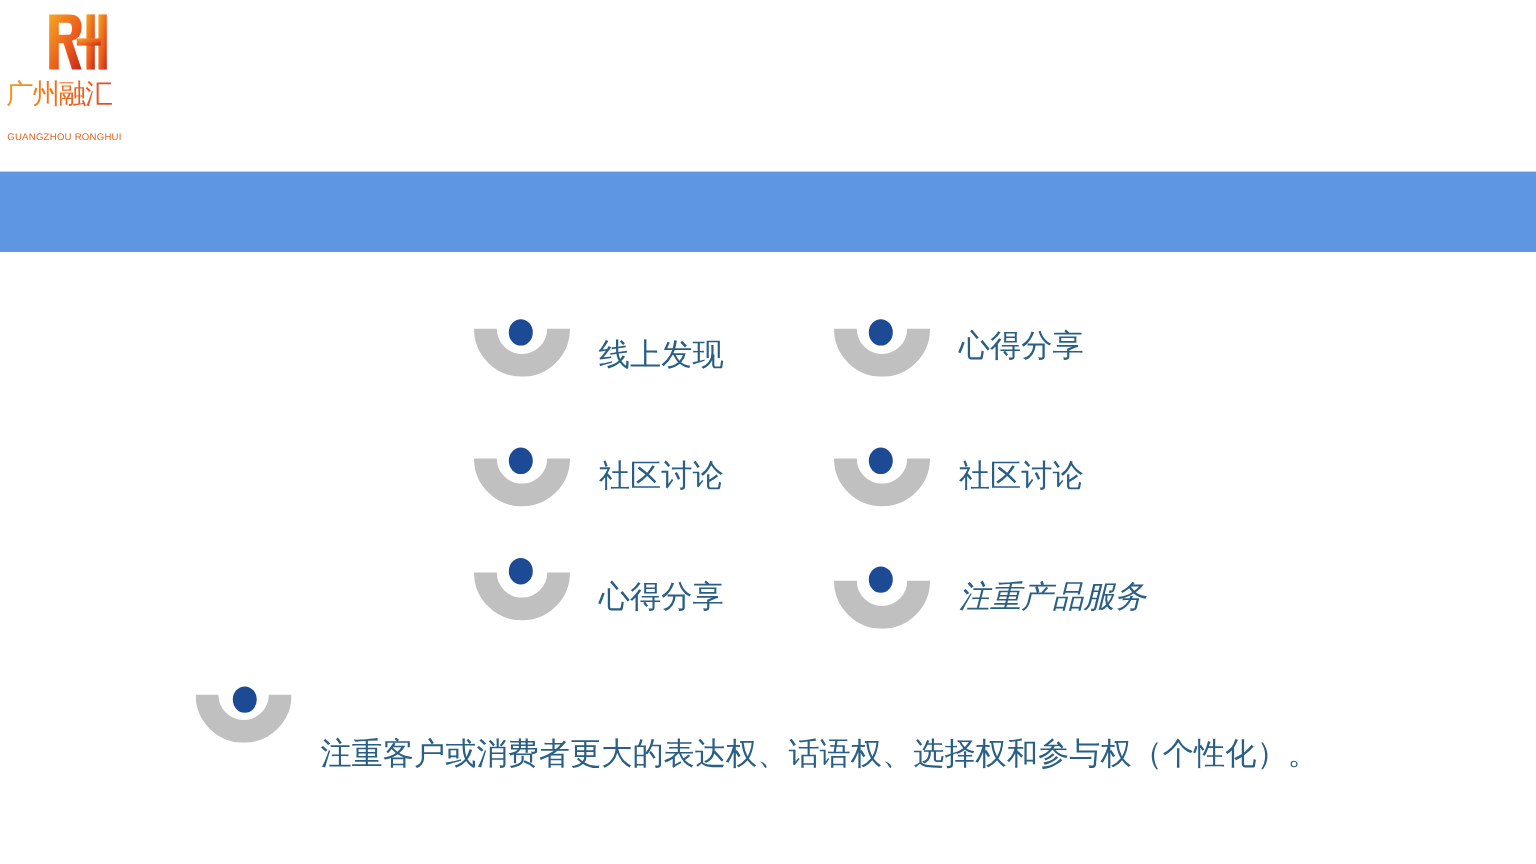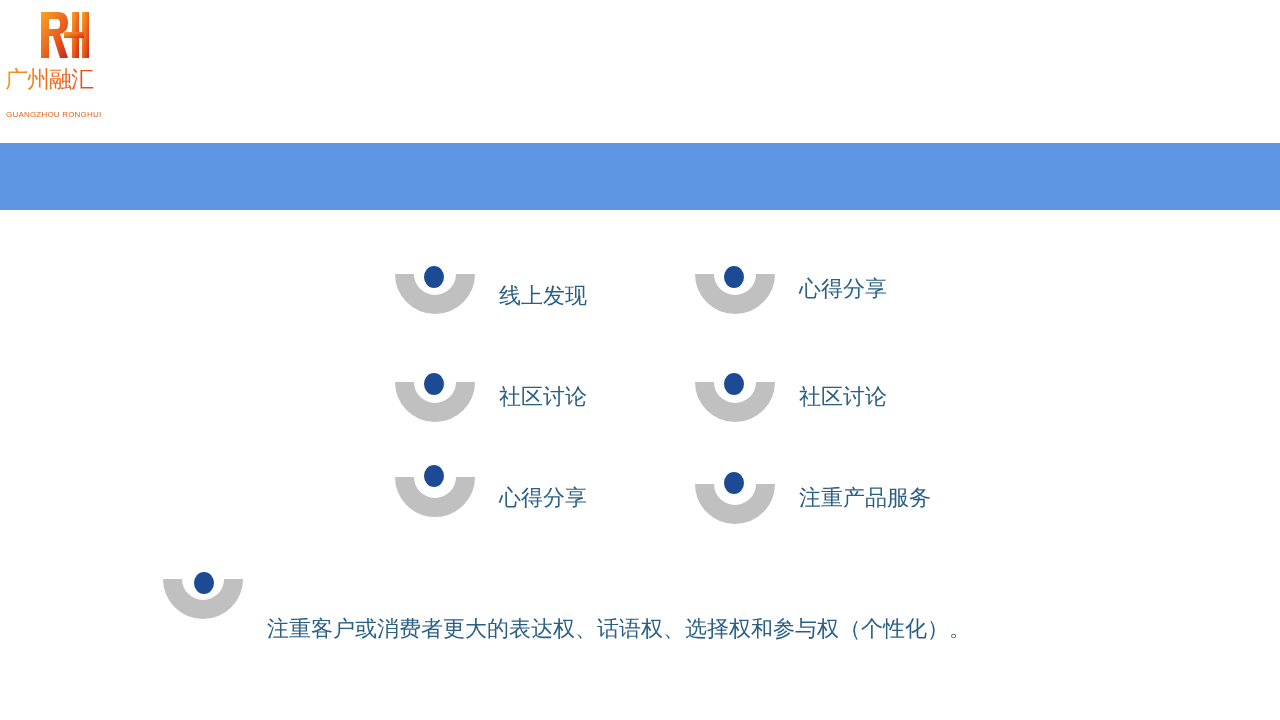--- a/index.html
+++ b/index.html
@@ -36,21 +36,21 @@
       content: ""; position: absolute; left: 0; top: -40px;
       width: 80px; height: 80px; border-radius: 50%;
       box-sizing: border-box; border: 19px solid #c0c0c0;
     }
     .dot {
       position: absolute; width: 20px; height: 22px; border-radius: 50%;
       background: #1c4a94;
     }
     .label {
       position: absolute; white-space: nowrap;
-      font-size: 22px; color: #2a5f85; line-height: 32px;
+      font-size: 26px; color: #2a5f85; line-height: 32px;
     }
   </style>
 </head>
 <body>
 
 <div class="logo">
   <svg class="logo-rh" viewBox="0 0 54 54">
     <defs>
       <linearGradient id="rhg" x1="0" y1="0" x2="1" y2="1">
         <stop offset="0" stop-color="#f6a623"></stop>
@@ -95,20 +95,20 @@
 
 <div class="item">
   <div class="ring" style="left:395px; top:477px;"></div>
   <div class="dot" style="left:424px; top:465px;"></div>
   <div class="label" style="left:499px; top:482px;">心得分享</div>
 </div>
 
 <div class="item">
   <div class="ring" style="left:695px; top:484px;"></div>
   <div class="dot" style="left:724px; top:472px;"></div>
-  <div class="label" style="left:799px; top:482px;">注重产品服务</div>
+  <div class="label" style="left:799px; top:482px;font-style:italic;">注重产品服务</div>
 </div>
 
 <div class="item">
   <div class="ring" style="left:163px; top:579px;"></div>
   <div class="dot" style="left:194px; top:572px;"></div>
   <div class="label" style="left:267px; top:577px;margin-top:36px;">注重客户或消费者更大的表达权、话语权、选择权和参与权（个性化）。</div>
 </div>
 
 </body></html>

